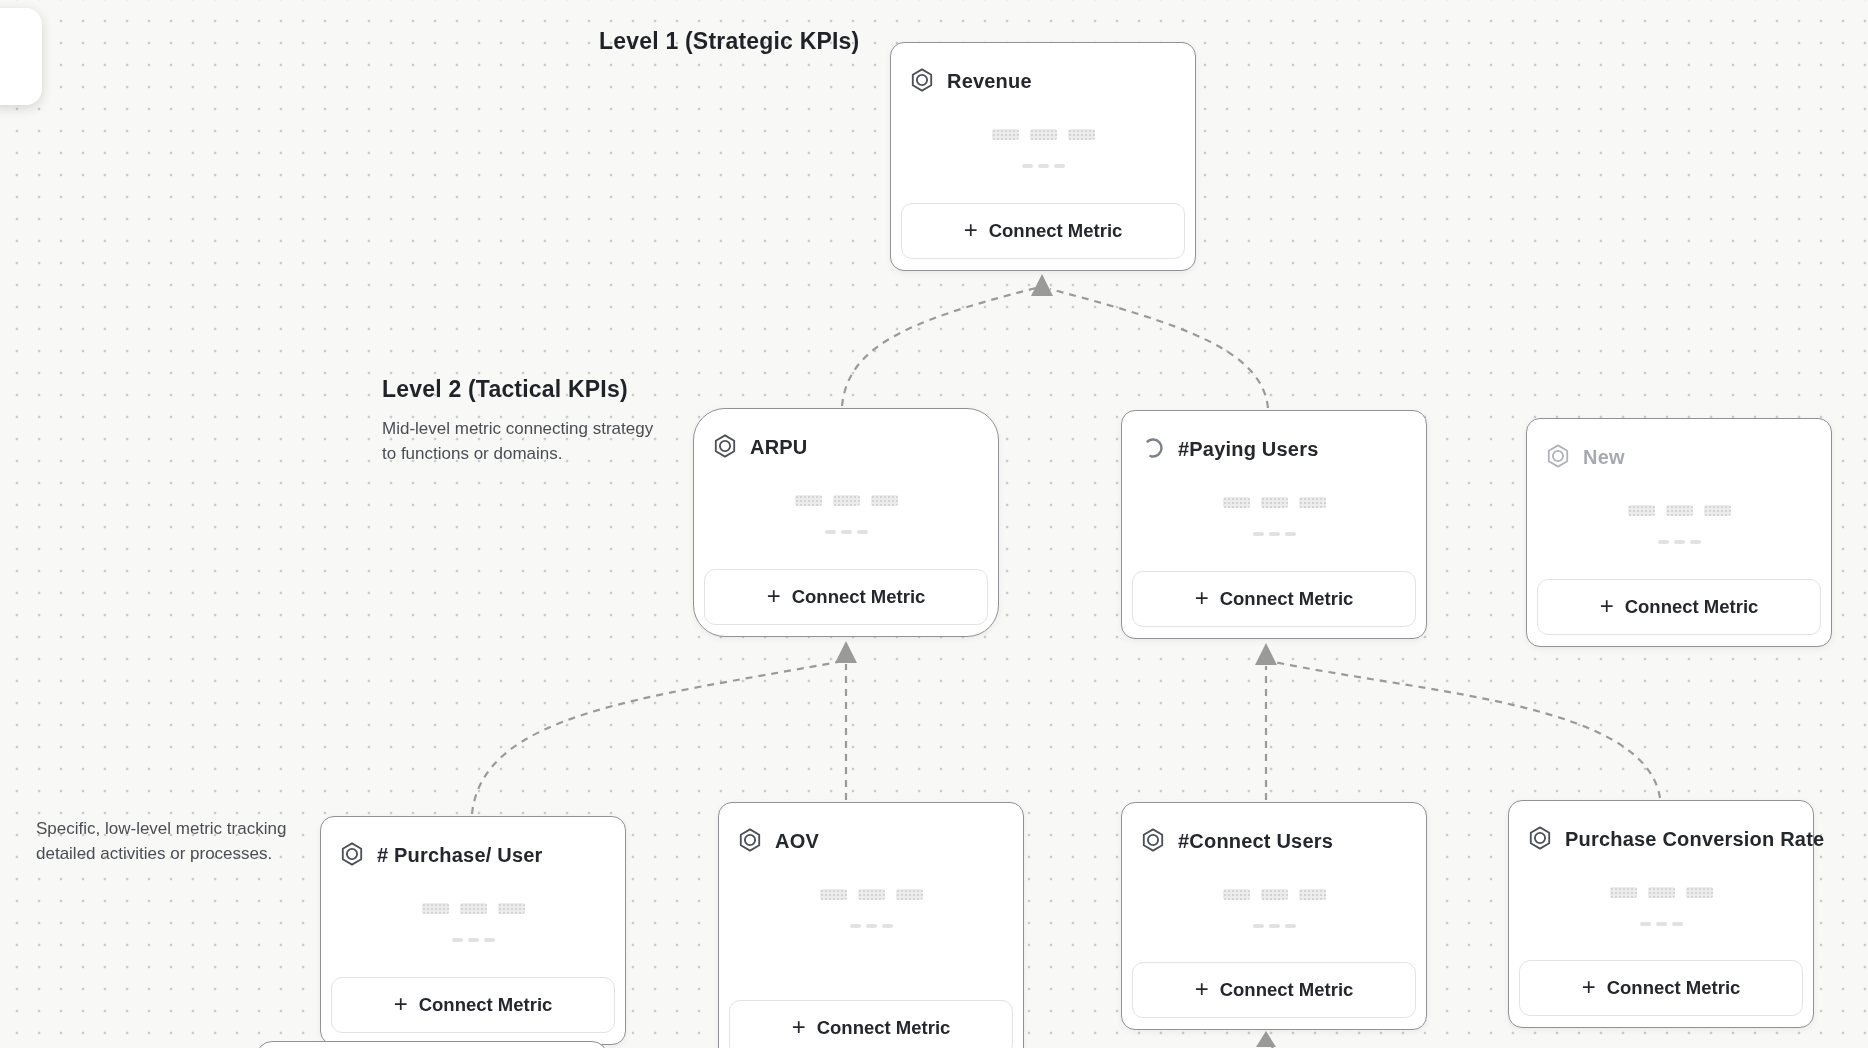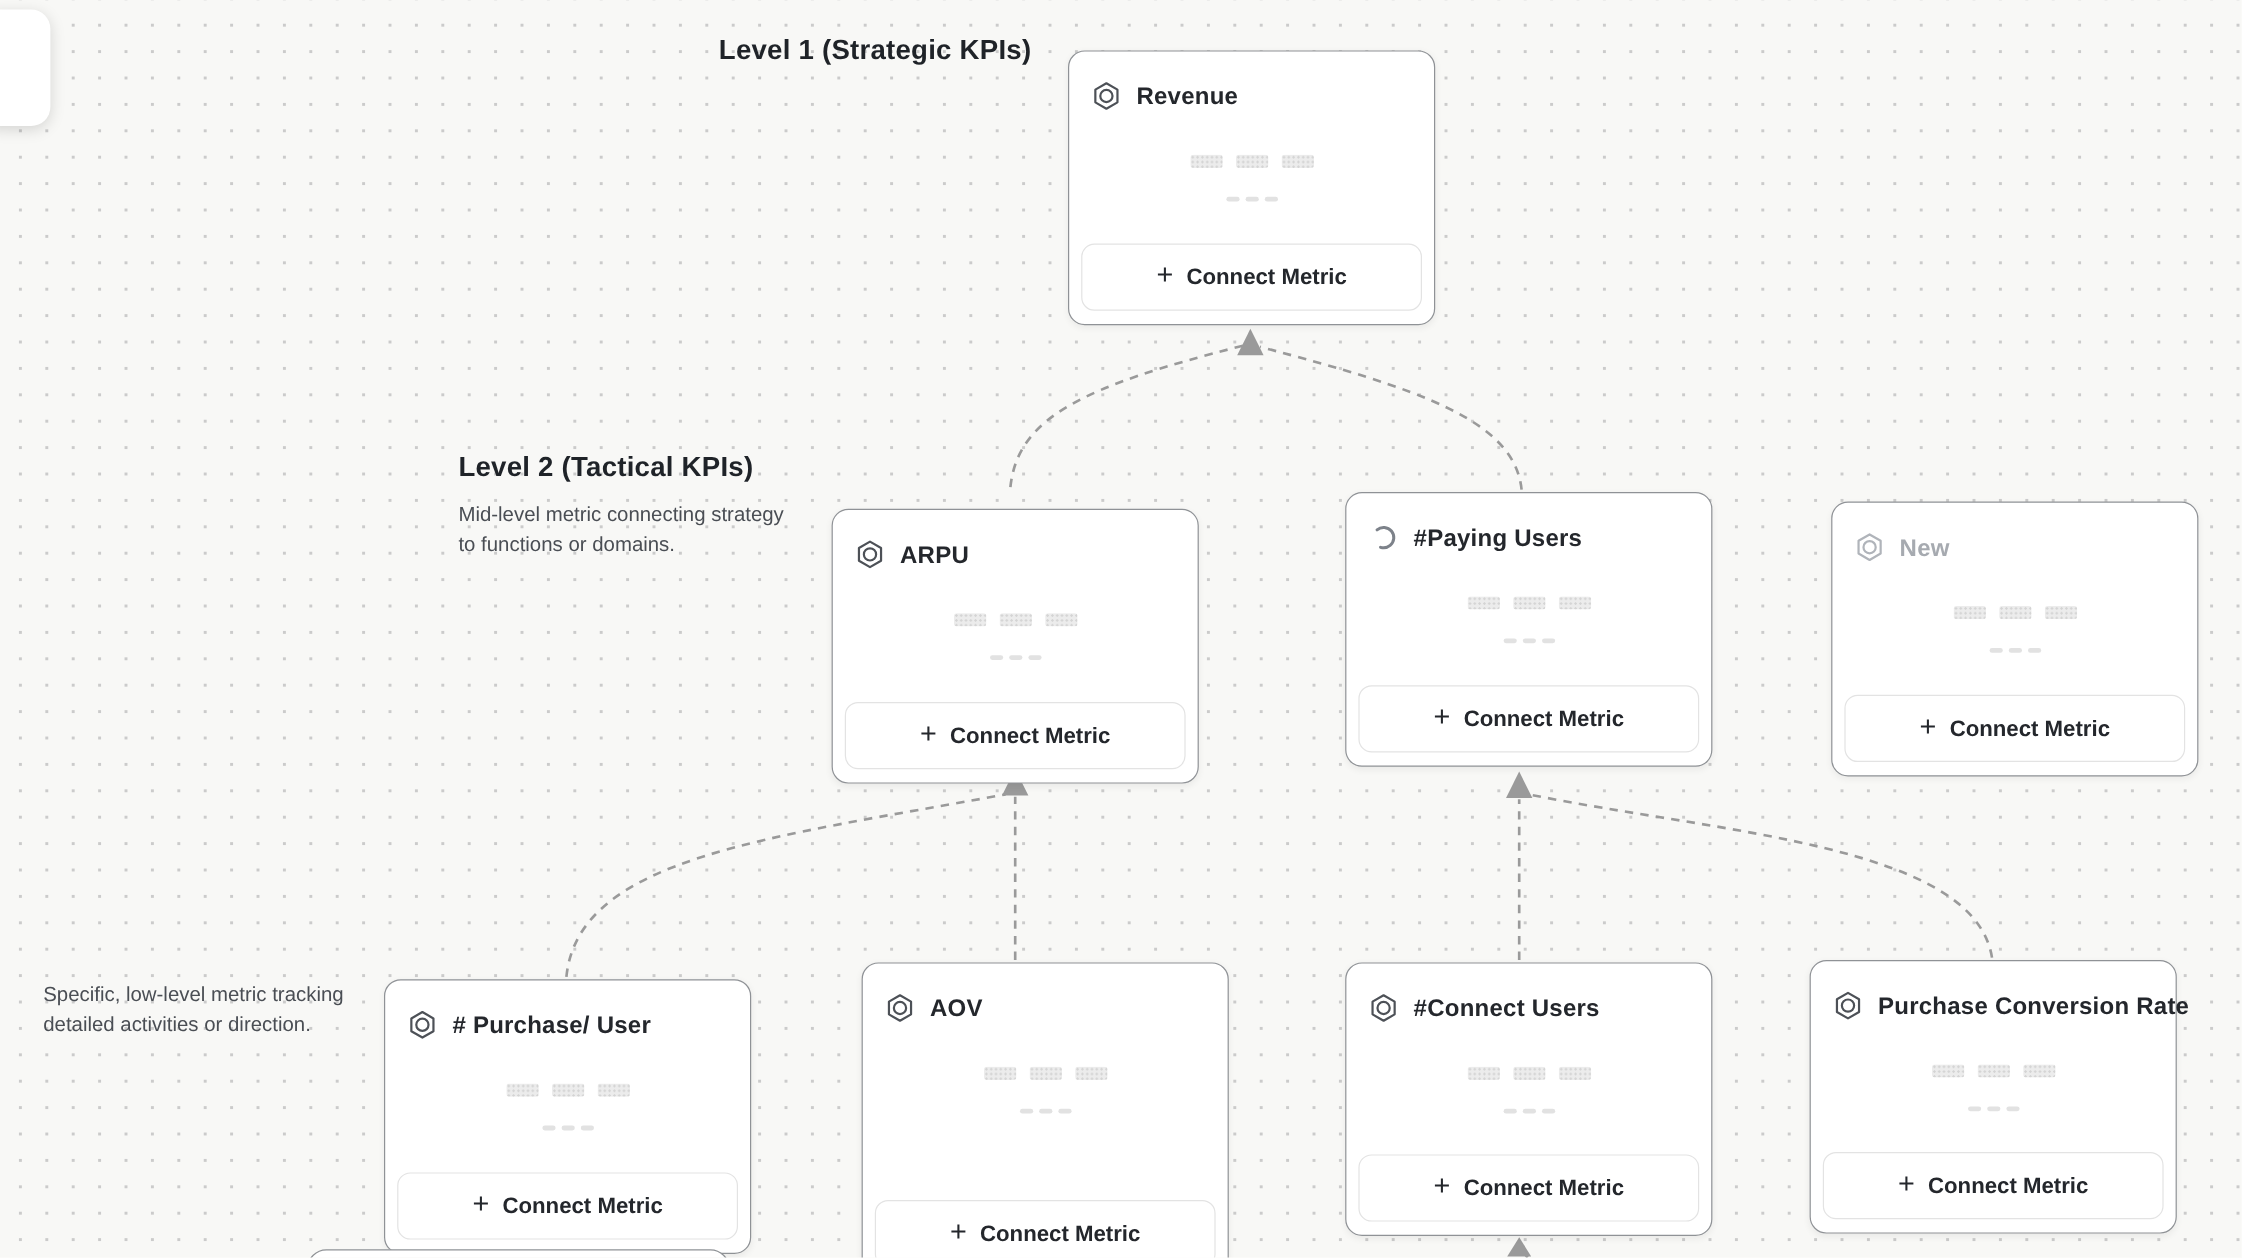--- a/index.html
+++ b/index.html
@@ -81,21 +81,21 @@
 
   <div class="level-heading" style="left:577px;top:28px;margin-left:22px;">
     <h2>Level 1 (Strategic KPIs)</h2>
   </div>
 
   <div class="level-heading" style="left:382px;top:376px;">
     <h2>Level 2 (Tactical KPIs)</h2>
   </div>
   <div class="level-desc" style="left:382px;top:416px;">Mid-level metric connecting strategy to functions or domains.</div>
 
-  <div class="level-desc" style="left:36px;top:816px;">Specific, low-level metric tracking detailed activities or direction.</div>
+  <div class="level-desc" style="left:36px;top:816px;">Specific, low-level metric tracking detailed activities or processes.</div>
 
   <div class="card" style="left:890px;top:42px;">
     <div class="card-header">
       <span class="icon">
         <svg width="26" height="26" viewBox="0 0 24 24">
             <path class="hex-stroke" d="M12 2.2 L20.5 7.1 V16.9 L12 21.8 L3.5 16.9 V7.1 Z" fill="none" stroke="#4d5157" stroke-width="1.7" stroke-linejoin="round"></path>
             <circle class="hex-stroke" cx="12" cy="12" r="4.7" fill="none" stroke="#4d5157" stroke-width="1.7"></circle>
           </svg>
       </span>
       <span class="card-title">Revenue</span>
@@ -109,21 +109,21 @@
         <span></span>
         <span></span>
         <span></span>
       </div>
     <button class="connect-btn">
       <span class="plus">+</span>
       <span>Connect Metric</span>
     </button>
   </div>
 
-  <div class="card" style="left:693px;top:424px;">
+  <div class="card" style="left:693px;top:408px;border-radius:32px;">
     <div class="card-header">
       <span class="icon">
         <svg width="26" height="26" viewBox="0 0 24 24">
             <path class="hex-stroke" d="M12 2.2 L20.5 7.1 V16.9 L12 21.8 L3.5 16.9 V7.1 Z" fill="none" stroke="#4d5157" stroke-width="1.7" stroke-linejoin="round"></path>
             <circle class="hex-stroke" cx="12" cy="12" r="4.7" fill="none" stroke="#4d5157" stroke-width="1.7"></circle>
           </svg>
       </span>
       <span class="card-title">ARPU</span>
     </div>
     <div class="skel-row1">

